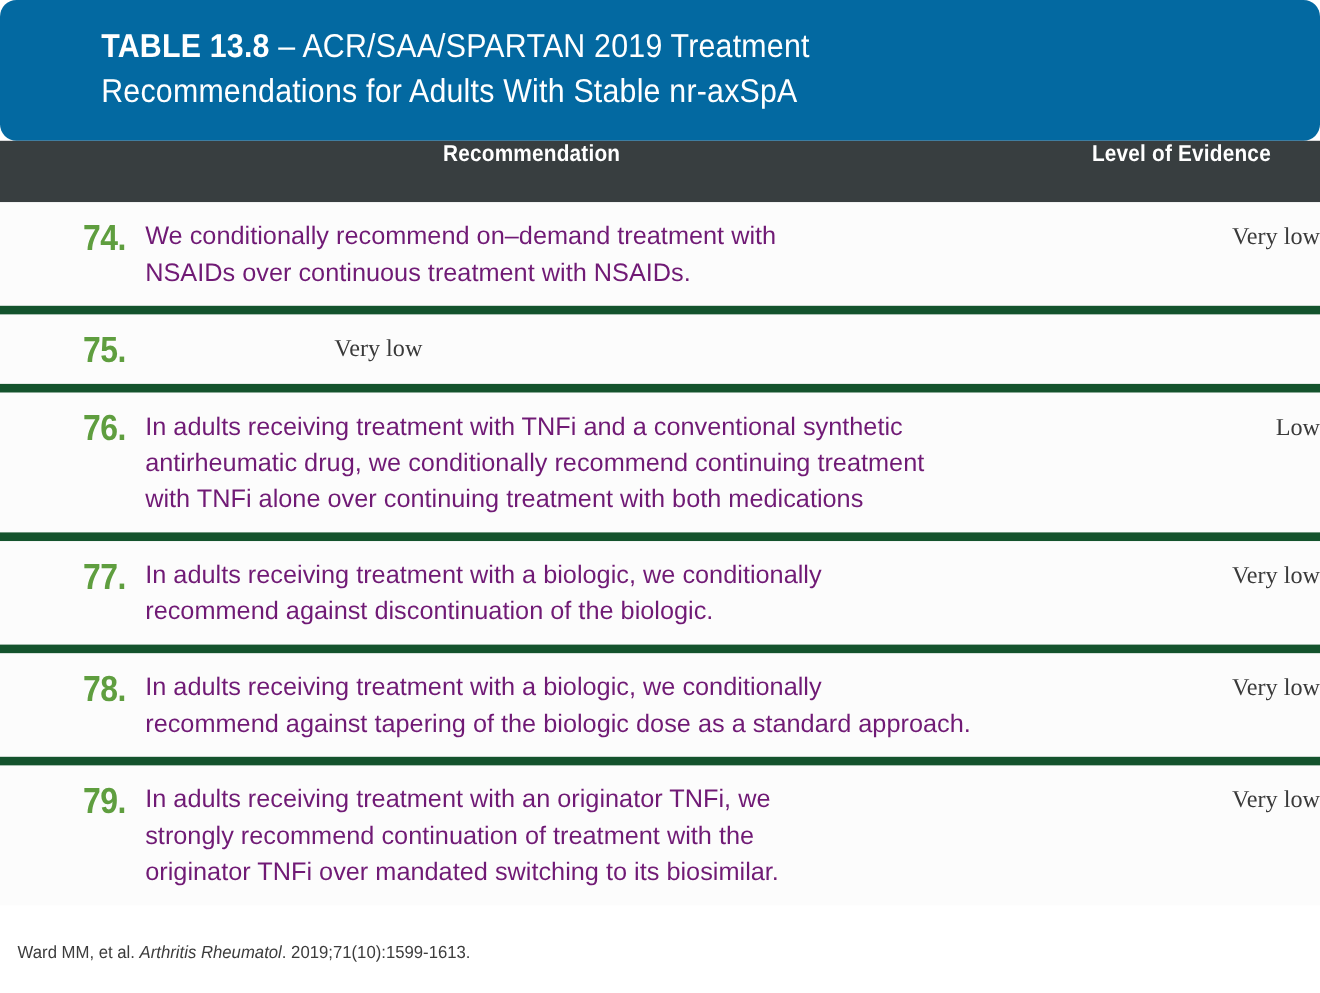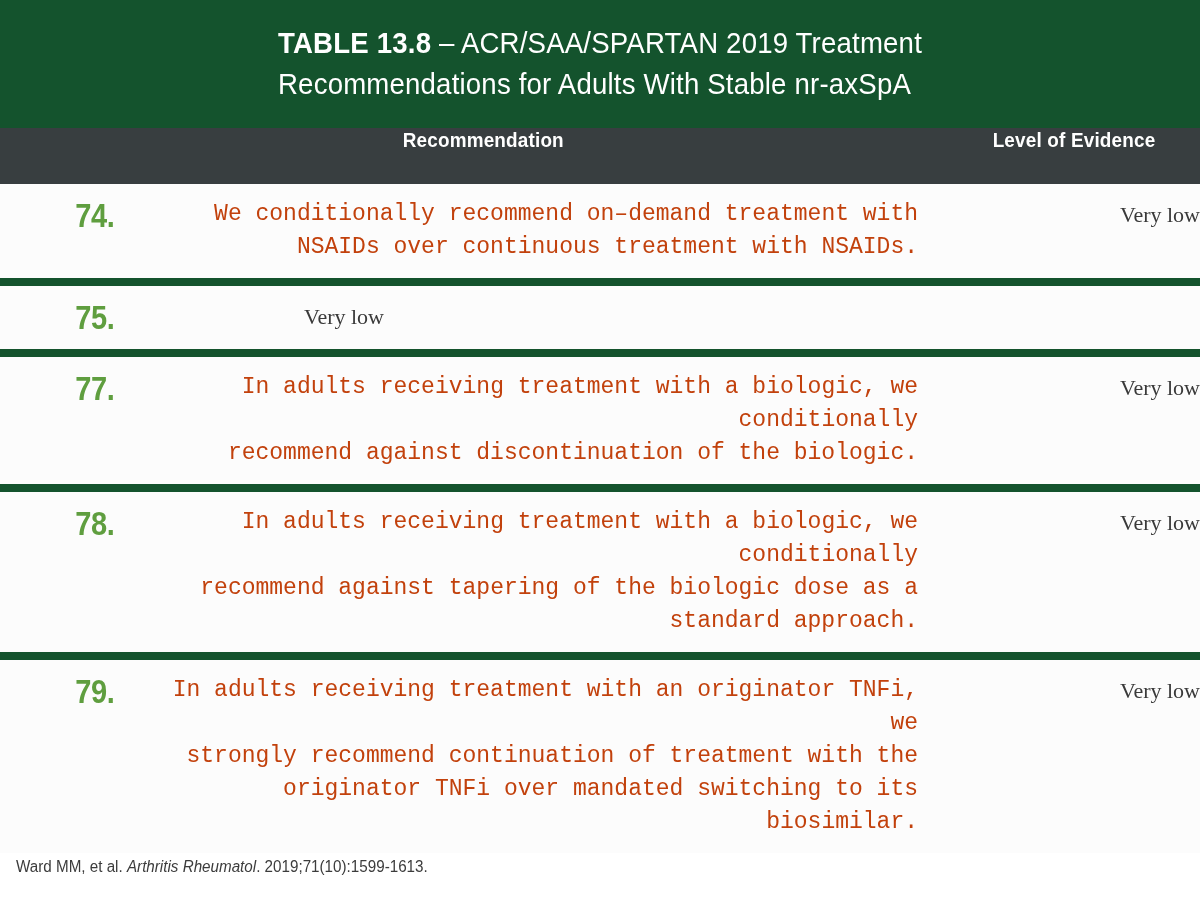--- a/index.html
+++ b/index.html
@@ -16,28 +16,28 @@
 
   .table-figure {
     width: 1200px;
     height: 903px;
     position: relative;
     background: #ffffff;
   }
 
   
   .title-banner {
-    background: #14532d;
+    background: #0369a1;
     height: 128px;
     box-sizing: border-box;
     padding: 22px 60px 0 60px;
     display: flex;
     flex-direction: column;
-    align-items: center;
     justify-content: flex-start;
+    border-radius: 15px;
   }
   .title-text {
     color: #ffffff;
     font-family: "Liberation Sans", sans-serif;
     font-size: 30px;
     line-height: 41px;
     letter-spacing: 0.2px;
     text-align: left;
     max-width: 800px;
     transform: scaleX(0.92);
@@ -109,27 +109,26 @@
     text-align: right;
     padding-right: 20px;
     box-sizing: border-box;
     line-height: 35px;
     transform: scaleX(0.88);
     transform-origin: right top;
     letter-spacing: -0.5px;
   }
   .cell-recommendation {
     flex: 1 1 auto;
-    color: #c2410c;
-    font-family: Liberation Mono, monospace;
+    color: #701a75;
+    font-family: Liberation Sans, sans-serif;
     font-size: 23px;
     line-height: 33px;
     padding-right: 30px;
     white-space: pre-line;
-    text-align: right;
   }
   .cell-evidence {
     width: 252px;
     flex: 0 0 252px;
     color: #3A3A3A;
     font-family: "Liberation Serif", serif;
     font-size: 22px;
     line-height: 33px;
     text-align: right;
     box-sizing: border-box;
@@ -174,20 +173,27 @@
       <div class="cell-recommendation">We conditionally recommend on–demand treatment with
 NSAIDs over continuous treatment with NSAIDs.</div>
       <div class="cell-evidence">Very low</div>
     </div>
 
     <div class="table-row">
       <div class="cell-number">75.</div>
       <div class="cell-evidence">Very low</div>
     </div>
 
+    <div class="table-row">
+      <div class="cell-number">76.</div>
+      <div class="cell-recommendation">In adults receiving treatment with TNFi and a conventional synthetic
+antirheumatic drug, we conditionally recommend continuing treatment
+with TNFi alone over continuing treatment with both medications</div>
+      <div class="cell-evidence">Low</div>
+    </div>
 
     <div class="table-row">
       <div class="cell-number">77.</div>
       <div class="cell-recommendation">In adults receiving treatment with a biologic, we conditionally
 recommend against discontinuation of the biologic.</div>
       <div class="cell-evidence">Very low</div>
     </div>
 
     <div class="table-row">
       <div class="cell-number">78.</div>

